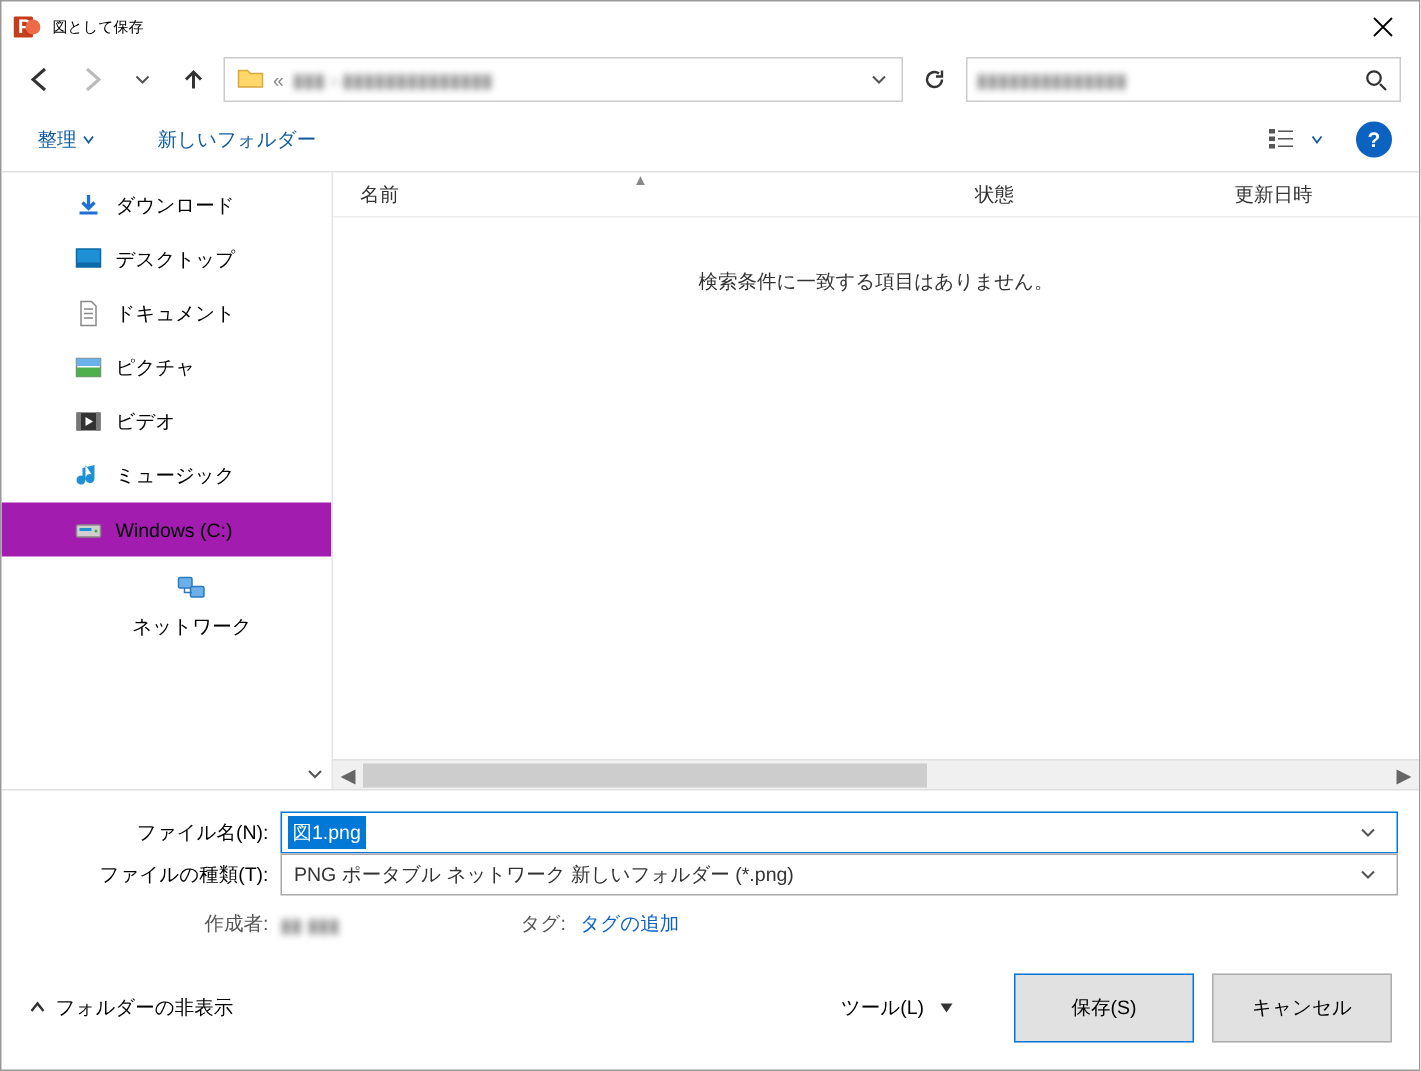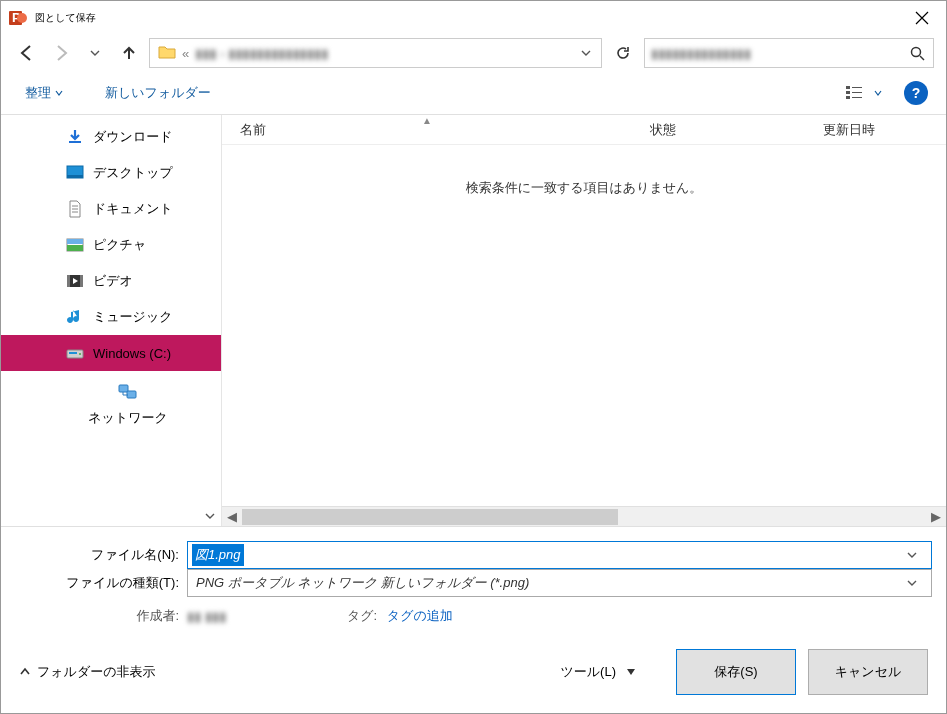--- a/index.html
+++ b/index.html
@@ -33,22 +33,22 @@
 .toolbar .spacer { flex: 1; }
 .view-btn { display: flex; align-items: center; gap: 8px; padding: 4px 8px; cursor: pointer; }
 .help-btn { width: 24px; height: 24px; border-radius: 50%; background: #0b62c1; color: #fff; display: flex; align-items: center; justify-content: center; font-weight: bold; margin-left: 14px; cursor: pointer; font-size: 14px; }
 
 
 .main { flex: 1; display: flex; min-height: 0; }
 
 
 .sidebar-wrap { display: flex; flex-direction: column; width: 220px; }
 .sidebar { flex: 1; overflow: hidden; padding-top: 4px; }
-.tree-item { display: flex; align-items: center; height: 36px; padding-left: 64px; cursor: pointer; gap: 8px; }
-.tree-item.selected { background: #be185d; }
+.tree-item { display: flex; align-items: center; height: 36px; padding-left: 48px; cursor: pointer; gap: 8px; }
+.tree-item.selected { background: #a21caf; }
 .tree-item.network { margin-top: 12px; padding-left: 34px; flex-direction: column; }
 .tree-icon { width: 20px; height: 20px; display: flex; align-items: center; justify-content: center; }
 .sidebar-drop { height: 20px; display: flex; align-items: center; justify-content: flex-end; padding-right: 6px; color: #555; }
 
 
 .file-area { flex: 1; display: flex; flex-direction: column; border-left: 1px solid #e5e5e5; min-width: 0; }
 .col-headers { display: flex; height: 30px; align-items: center; border-bottom: 1px solid #eee; color: #333; position: relative; }
 .col { padding: 0 18px; }
 .col.name { width: 410px; }
 .col.state { width: 120px; }
@@ -57,21 +57,21 @@
 .empty-msg { text-align: center; padding-top: 34px; color: #333; }
 .hscroll { display: flex; height: 20px; border-top: 1px solid #e0e0e0; background: #f0f0f0; align-items: center; }
 .hscroll .arrow { width: 20px; text-align: center; color: #666; cursor: pointer; }
 .hscroll .track { flex: 1; height: 16px; background: #f0f0f0; position: relative; }
 .hscroll .thumb { position: absolute; left: 0; top: 0; width: 55%; height: 16px; background: #cdcdcd; }
 
 
 .bottom { border-top: 1px solid #e0e0e0; padding: 14px 14px 10px 14px; }
 .field-row { display: flex; align-items: center; margin-bottom: 0; }
 .field-label { width: 172px; text-align: right; padding-right: 8px; }
-.field-input-wrap { flex: 1; display: flex; align-items: center; border: 1px solid #0078d7; height: 28px; background: #fff; font-style: italic; }
+.field-input-wrap { flex: 1; display: flex; align-items: center; border: 1px solid #0078d7; height: 28px; background: #fff; }
 .field-input-wrap.type { border: 1px solid #aaa; }
 .filename-val { background: #0078d7; color: #fff; padding: 2px 3px; margin-left: 4px; }
 .field-sel { flex: 1; padding: 0 8px; color: #333; }
 .field-chevron { width: 24px; text-align: center; color: #555; cursor: pointer; }
 .meta-row { display: flex; align-items: center; padding: 10px 0 0 0; }
 .meta-label { width: 172px; text-align: right; padding-right: 8px; color: #555; }
 .meta-vals { display: flex; align-items: center; gap: 60px; }
 .meta-val { color: #888; filter: blur(2.5px); min-width: 100px; }
 .tag-label { color: #555; }
 .tag-link { color: #0b62c1; cursor: pointer; margin-left: 6px; }

